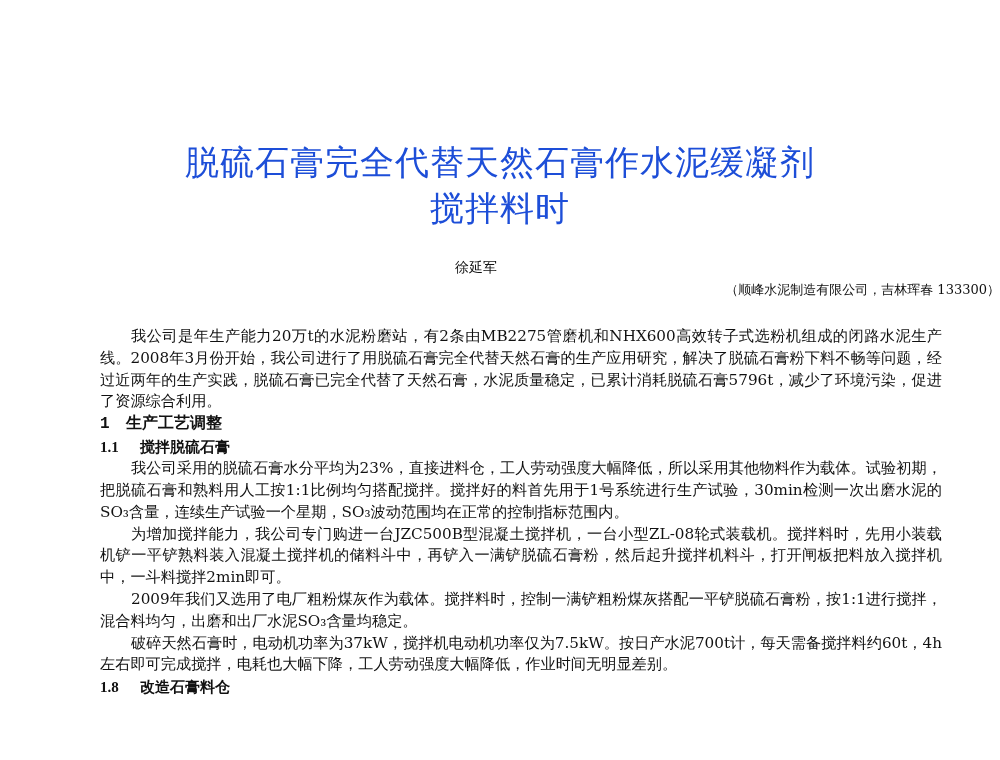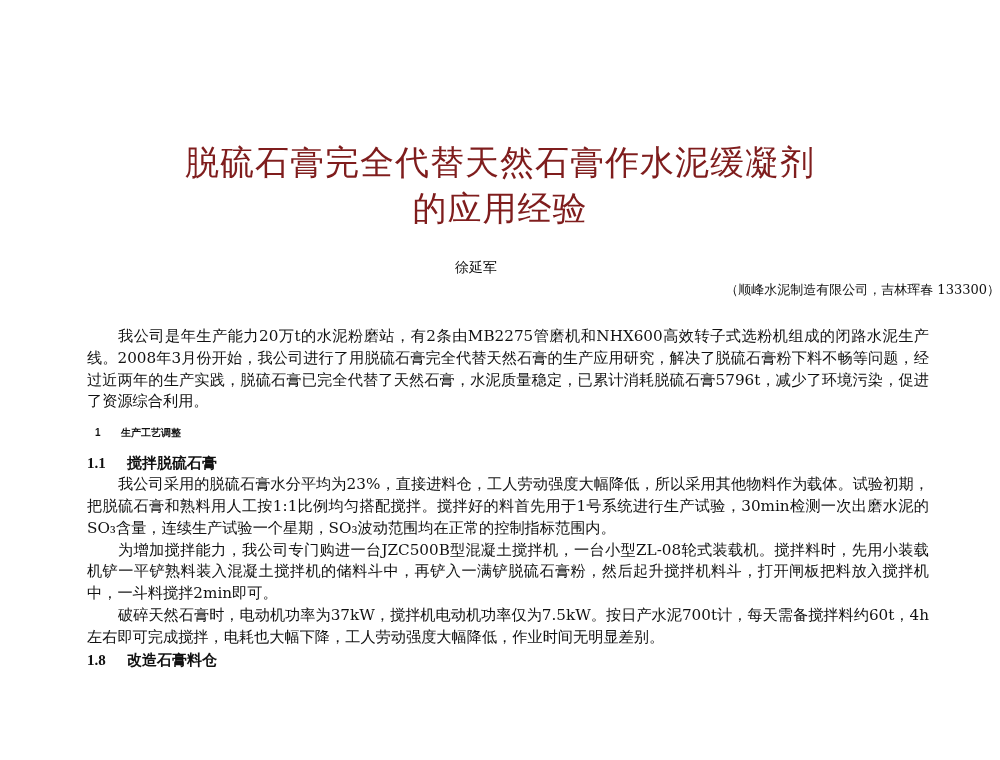--- a/index.html
+++ b/index.html
@@ -1,51 +1,52 @@
 <!DOCTYPE html>
 <html><head>
 <meta charset="utf-8">
 <style>
   html, body { margin:0; padding:0; background:#ffffff; }
   body { width:1000px; height:760px; overflow:hidden; position:relative;
          font-family:"DejaVu Serif", "Liberation Serif", serif; color:#111; }
   .title { position:absolute; left:0; width:1000px; text-align:center;
            font-family:"DejaVu Sans", "Liberation Sans", sans-serif;
-           font-size:34px; letter-spacing:1px; color:#7f1d1d; font-weight:normal; }
+           font-size:34px; letter-spacing:1px; color:#1d4ed8; font-weight:normal; }
   .t1 { top:140px; }
   .t2 { top:186px; }
   .author { position:absolute; top:259px; left:0; width:952px; text-align:center; font-size:14px; }
   .affil { position:absolute; top:281px; left:0; width:1000px; text-align:right; font-size:13px; }
-  .body { position:absolute; left:87px; width:842px; top:326px; font-size:15.2px; line-height:21.8px; }
+  .body { position:absolute; left:100px; width:842px; top:326px; font-size:15.2px; line-height:21.8px; }
   .p { margin:0; text-align:justify; text-align-last:left; }
   .ind { text-indent:31px; }
-  .h1 { font-family:Liberation Sans, sans-serif; font-size:10px; font-weight:bold; margin:8px; line-height:23px; }
+  .h1 { font-family:Liberation Mono, monospace; font-size:16px; font-weight:bold; margin:0; line-height:23px; }
   .h2 { font-family:"DejaVu Sans", "Liberation Sans", sans-serif; font-size:15px; font-weight:bold; margin:0; line-height:22px; }
   .num { display:inline-block; width:40px;font-family:Liberation Serif, serif; }
   .num1 { display:inline-block; width:26px; }
   .clip { height:12px; overflow:hidden; }
 </style>
 </head>
 <body>
 
 <div class="title t1">脱硫石膏完全代替天然石膏作水泥缓凝剂</div>
-<div class="title t2">的应用经验</div>
+<div class="title t2">搅拌料时</div>
 <div class="author">徐延军</div>
 <div class="affil">（顺峰水泥制造有限公司，吉林珲春 133300）</div>
 
 <div class="body">
   <p class="p ind">我公司是年生产能力20万t的水泥粉磨站，有2条由MB2275管磨机和NHX600高效转子式选粉机组成的闭路水泥生产线。2008年3月份开始，我公司进行了用脱硫石膏完全代替天然石膏的生产应用研究，解决了脱硫石膏粉下料不畅等问题，经过近两年的生产实践，脱硫石膏已完全代替了天然石膏，水泥质量稳定，已累计消耗脱硫石膏5796t，减少了环境污染，促进了资源综合利用。</p>
 
   <div class="h1">
     <span class="num1">1</span><span>生产工艺调整</span>
   </div>
 
   <div class="h2">
     <span class="num">1.1</span><span>搅拌脱硫石膏</span>
   </div>
   <p class="p ind">我公司采用的脱硫石膏水分平均为23%，直接进料仓，工人劳动强度大幅降低，所以采用其他物料作为载体。试验初期，把脱硫石膏和熟料用人工按1:1比例均匀搭配搅拌。搅拌好的料首先用于1号系统进行生产试验，30min检测一次出磨水泥的SO₃含量，连续生产试验一个星期，SO₃波动范围均在正常的控制指标范围内。</p>
   <p class="p ind">为增加搅拌能力，我公司专门购进一台JZC500B型混凝土搅拌机，一台小型ZL-08轮式装载机。搅拌料时，先用小装载机铲一平铲熟料装入混凝土搅拌机的储料斗中，再铲入一满铲脱硫石膏粉，然后起升搅拌机料斗，打开闸板把料放入搅拌机中，一斗料搅拌2min即可。</p>
+  <p class="p ind">2009年我们又选用了电厂粗粉煤灰作为载体。搅拌料时，控制一满铲粗粉煤灰搭配一平铲脱硫石膏粉，按1:1进行搅拌，混合料均匀，出磨和出厂水泥SO₃含量均稳定。</p>
   <p class="p ind">破碎天然石膏时，电动机功率为37kW，搅拌机电动机功率仅为7.5kW。按日产水泥700t计，每天需备搅拌料约60t，4h左右即可完成搅拌，电耗也大幅下降，工人劳动强度大幅降低，作业时间无明显差别。</p>
 
   <div class="h2">
     <span class="num">1.8</span><span>改造石膏料仓</span>
   </div>
 </div>
 
 </body></html>

